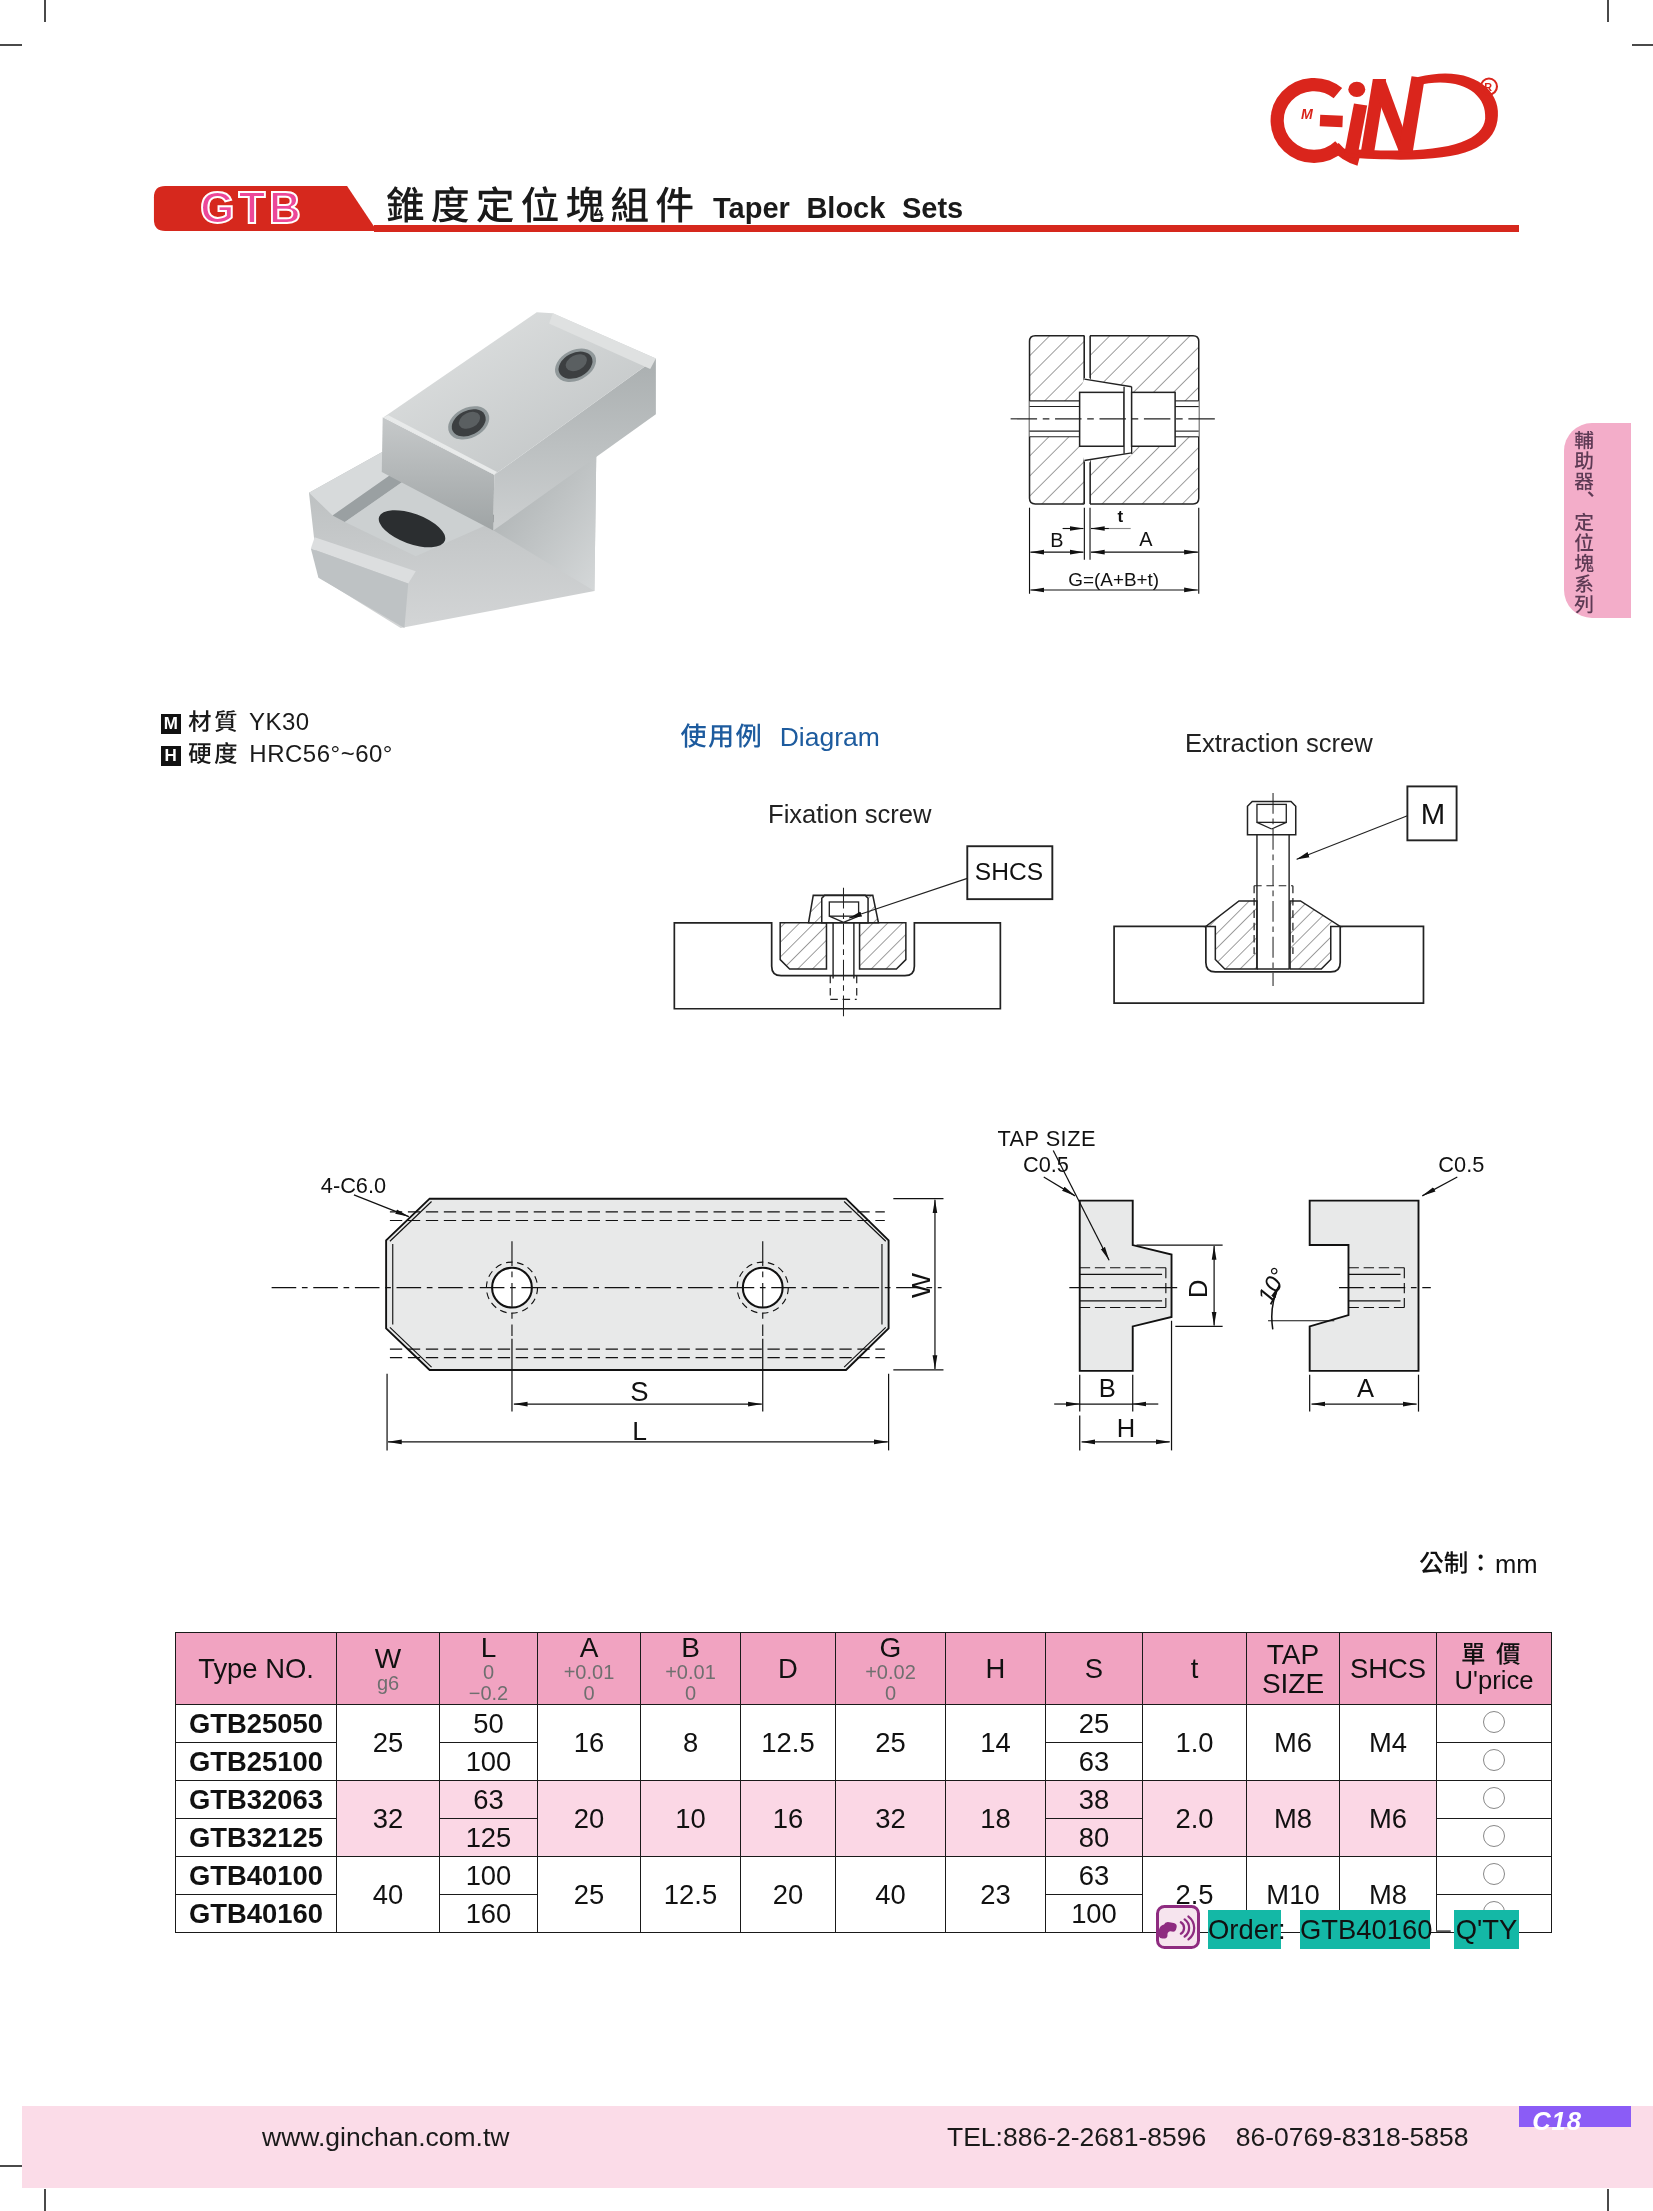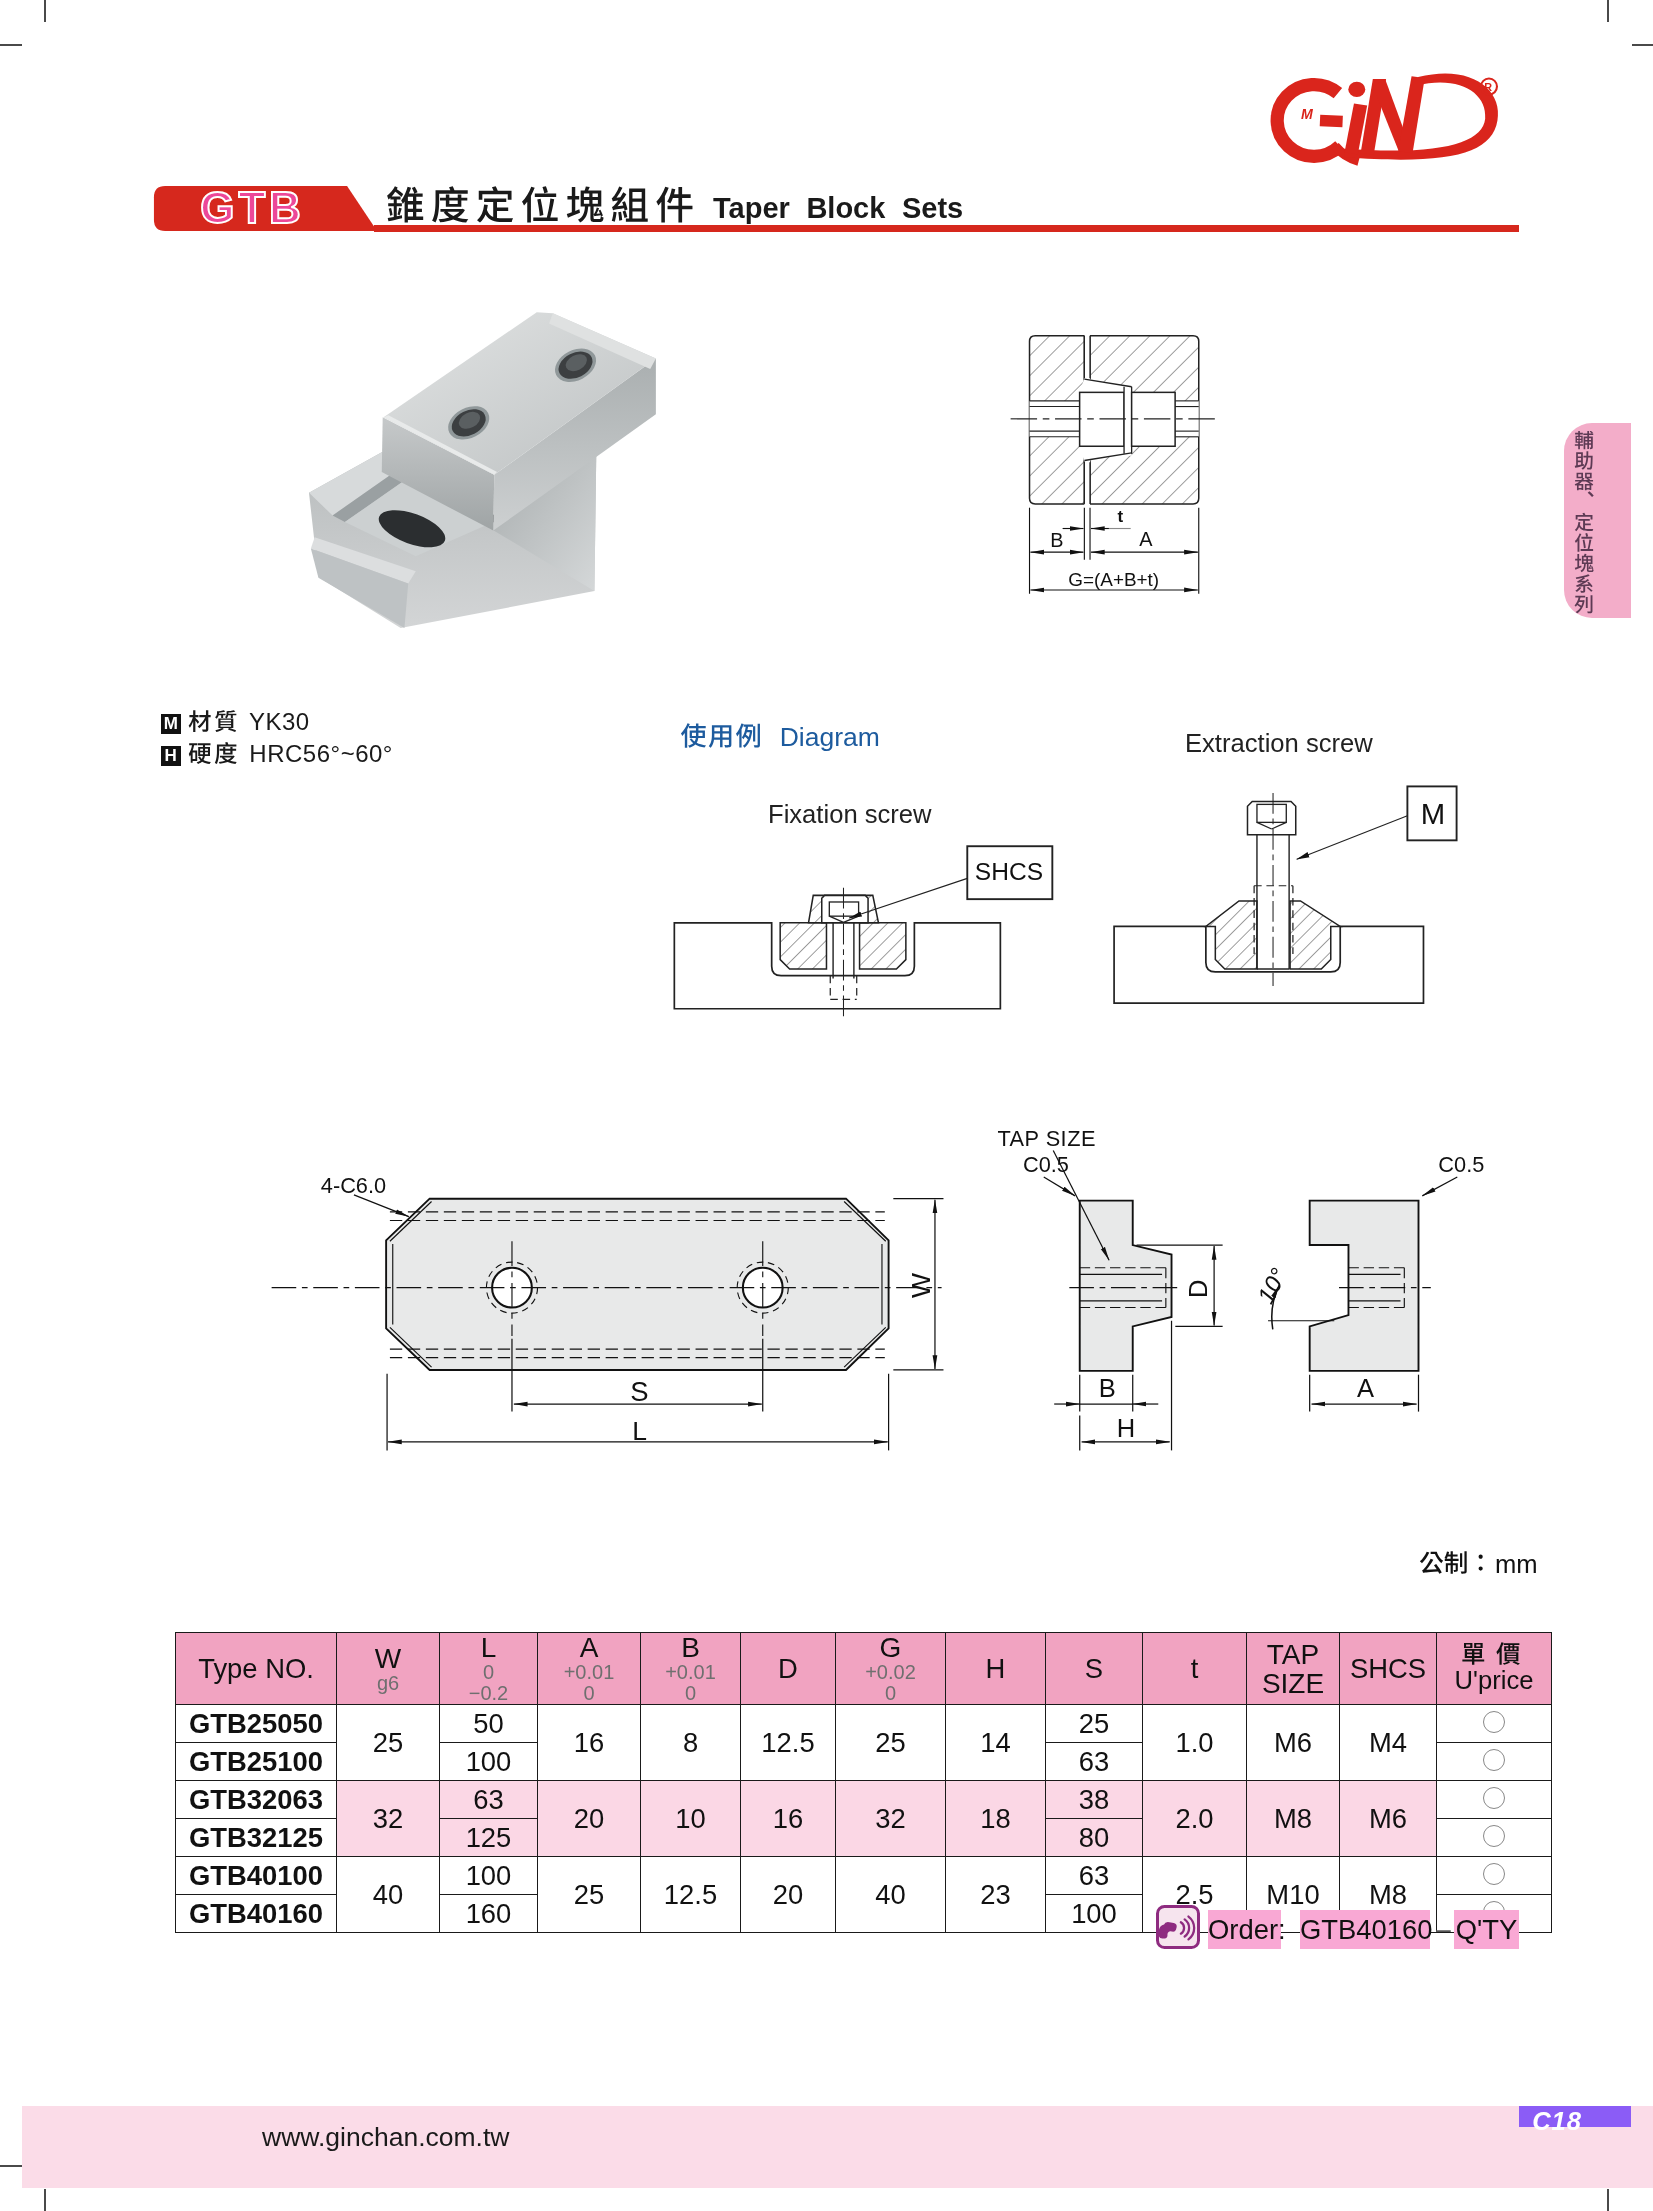--- a/index.html
+++ b/index.html
@@ -31,21 +31,21 @@
 #spectable td{border:1.9px solid #1a1a1a;text-align:center;vertical-align:middle;
   font-size:27.4px;color:#111;padding:0;}
 #spectable td.hd{background:#f1a3c1;}
 #spectable td.pk{background:#fbd7e5;}
 .tol{font-size:20px;color:#6f6f6f;line-height:21px;display:block;}
 .hmain{font-size:28px;line-height:29px;display:block;}
 .tno{font-weight:bold;font-size:26.5px;}
 .circ{display:inline-block;width:20px;height:20px;border:1.4px solid #888;border-radius:50%;}
 #mmlbl{position:absolute;left:1419px;top:1550px;font-size:25.6px;color:#111;}
 
-.pinkbox{position:absolute;background:#f9a8d4;font-size:27.4px;color:#111;text-align:center;}
+.pinkbox{position:absolute;background:#14b8a6;font-size:27.4px;color:#111;text-align:center;}
 #phonebox{position:absolute;left:1156px;top:1905px;width:38px;height:38px;background:#f6e4ee;
   border:3.3px solid #8e2b80;border-radius:8.5px;}
 
 #footbar{position:absolute;left:22px;top:2106px;width:1609px;height:82px;background:#fbdce8;padding-left:48px;}
 #footbar .url{position:absolute;left:240px;top:16px;font-size:26.5px;color:#1a1a1a;}
 #footbar .tel{position:absolute;left:925px;top:16px;font-size:26.5px;color:#1a1a1a;}
 #c18{position:absolute;left:1519px;top:2106px;width:112px;height:21px;background:#8b5cf6;text-align:right;}
 #c18 span{position:absolute;left:13.2px;top:0.9px;color:#fff;font-weight:bold;font-size:25.6px;
   font-style:italic;letter-spacing:0.9px;}
 </style>
@@ -574,17 +574,18 @@
   <path d="M31,9 a15,15 0 0 1 0,24"></path>
 </g>
 </svg></div>
 <div class="pinkbox" style="left:1208px;top:1910px;width:73px;height:39px;line-height:39px;">Order:</div>
 <div class="pinkbox" style="left:1300px;top:1910px;width:130px;height:39px;line-height:39px;">GTB40160</div>
 <div class="abs" style="left:1436px;top:1910px;font-size:26.5px;color:#555;line-height:39px;">–</div>
 <div class="pinkbox" style="left:1454px;top:1910px;width:65px;height:39px;line-height:39px;">Q'TY</div>
 
 <div id="footbar">
   <span class="url">www.ginchan.com.tw</span>
+  <span class="tel">TEL:886-2-2681-8596&nbsp;&nbsp;&nbsp;&nbsp;86-0769-8318-5858</span>
 </div>
 <div id="c18">
     <span>C18</span>
   </div>
 
 
 </body></html>

